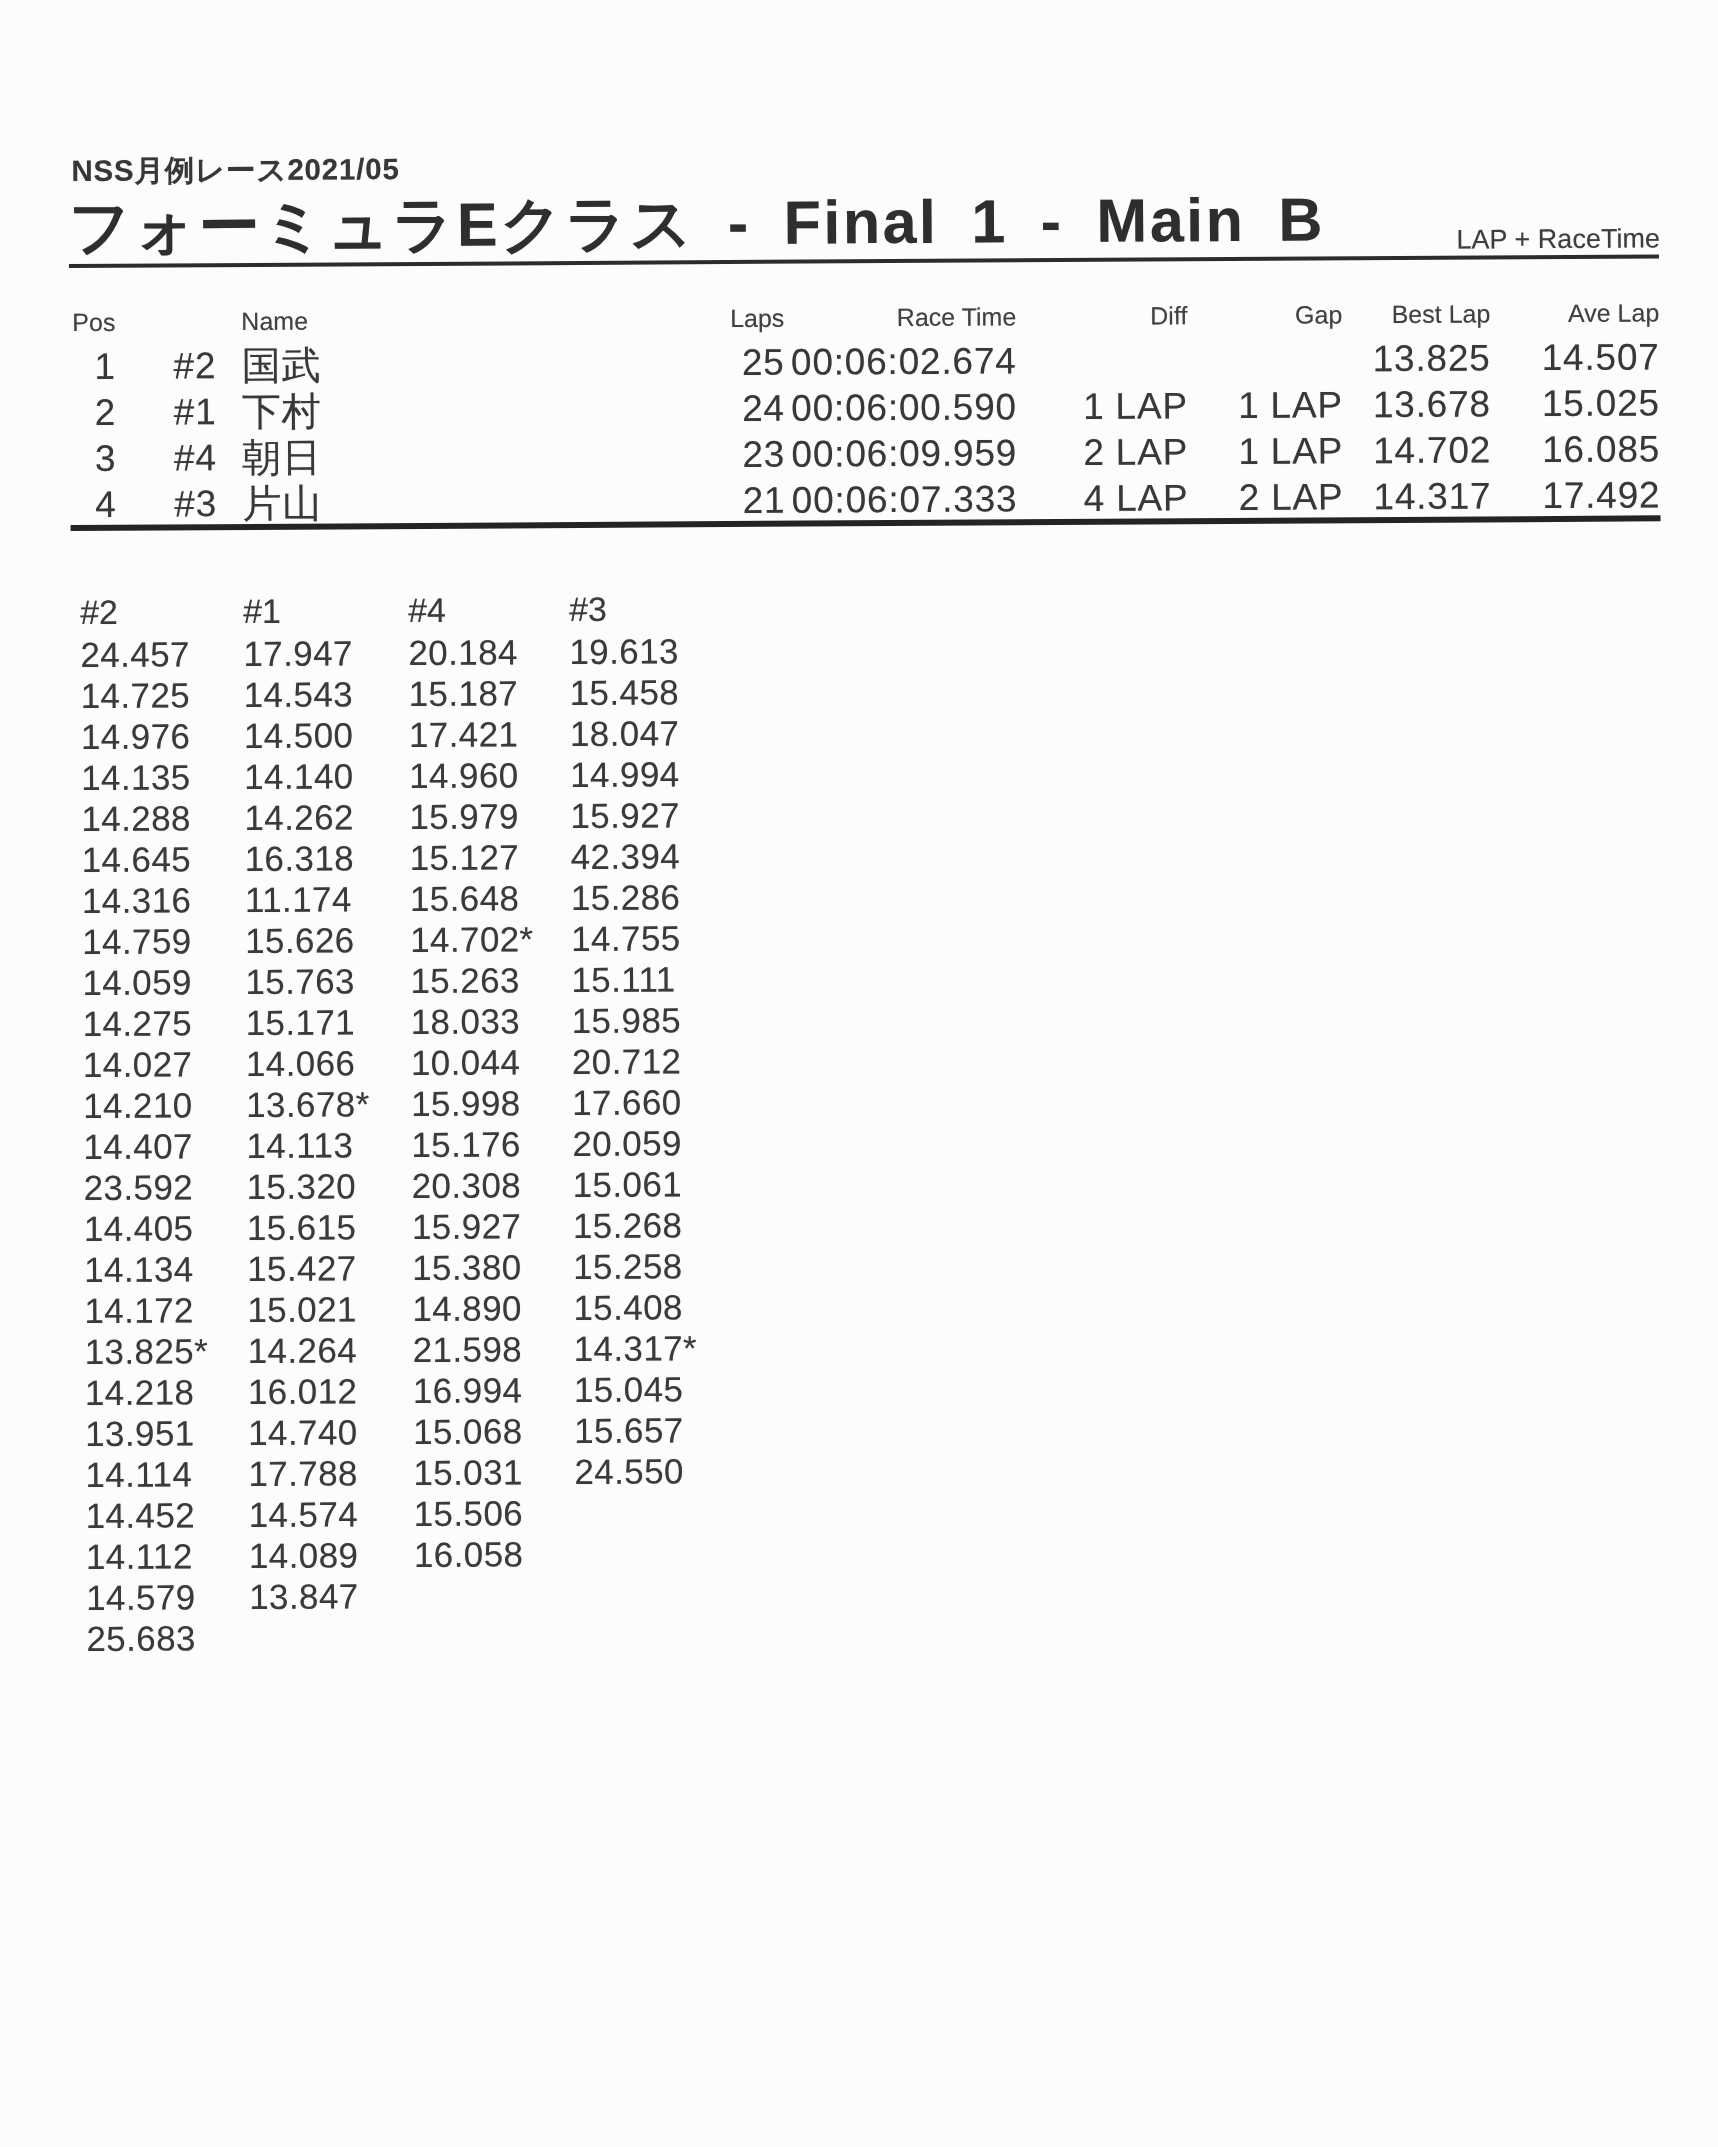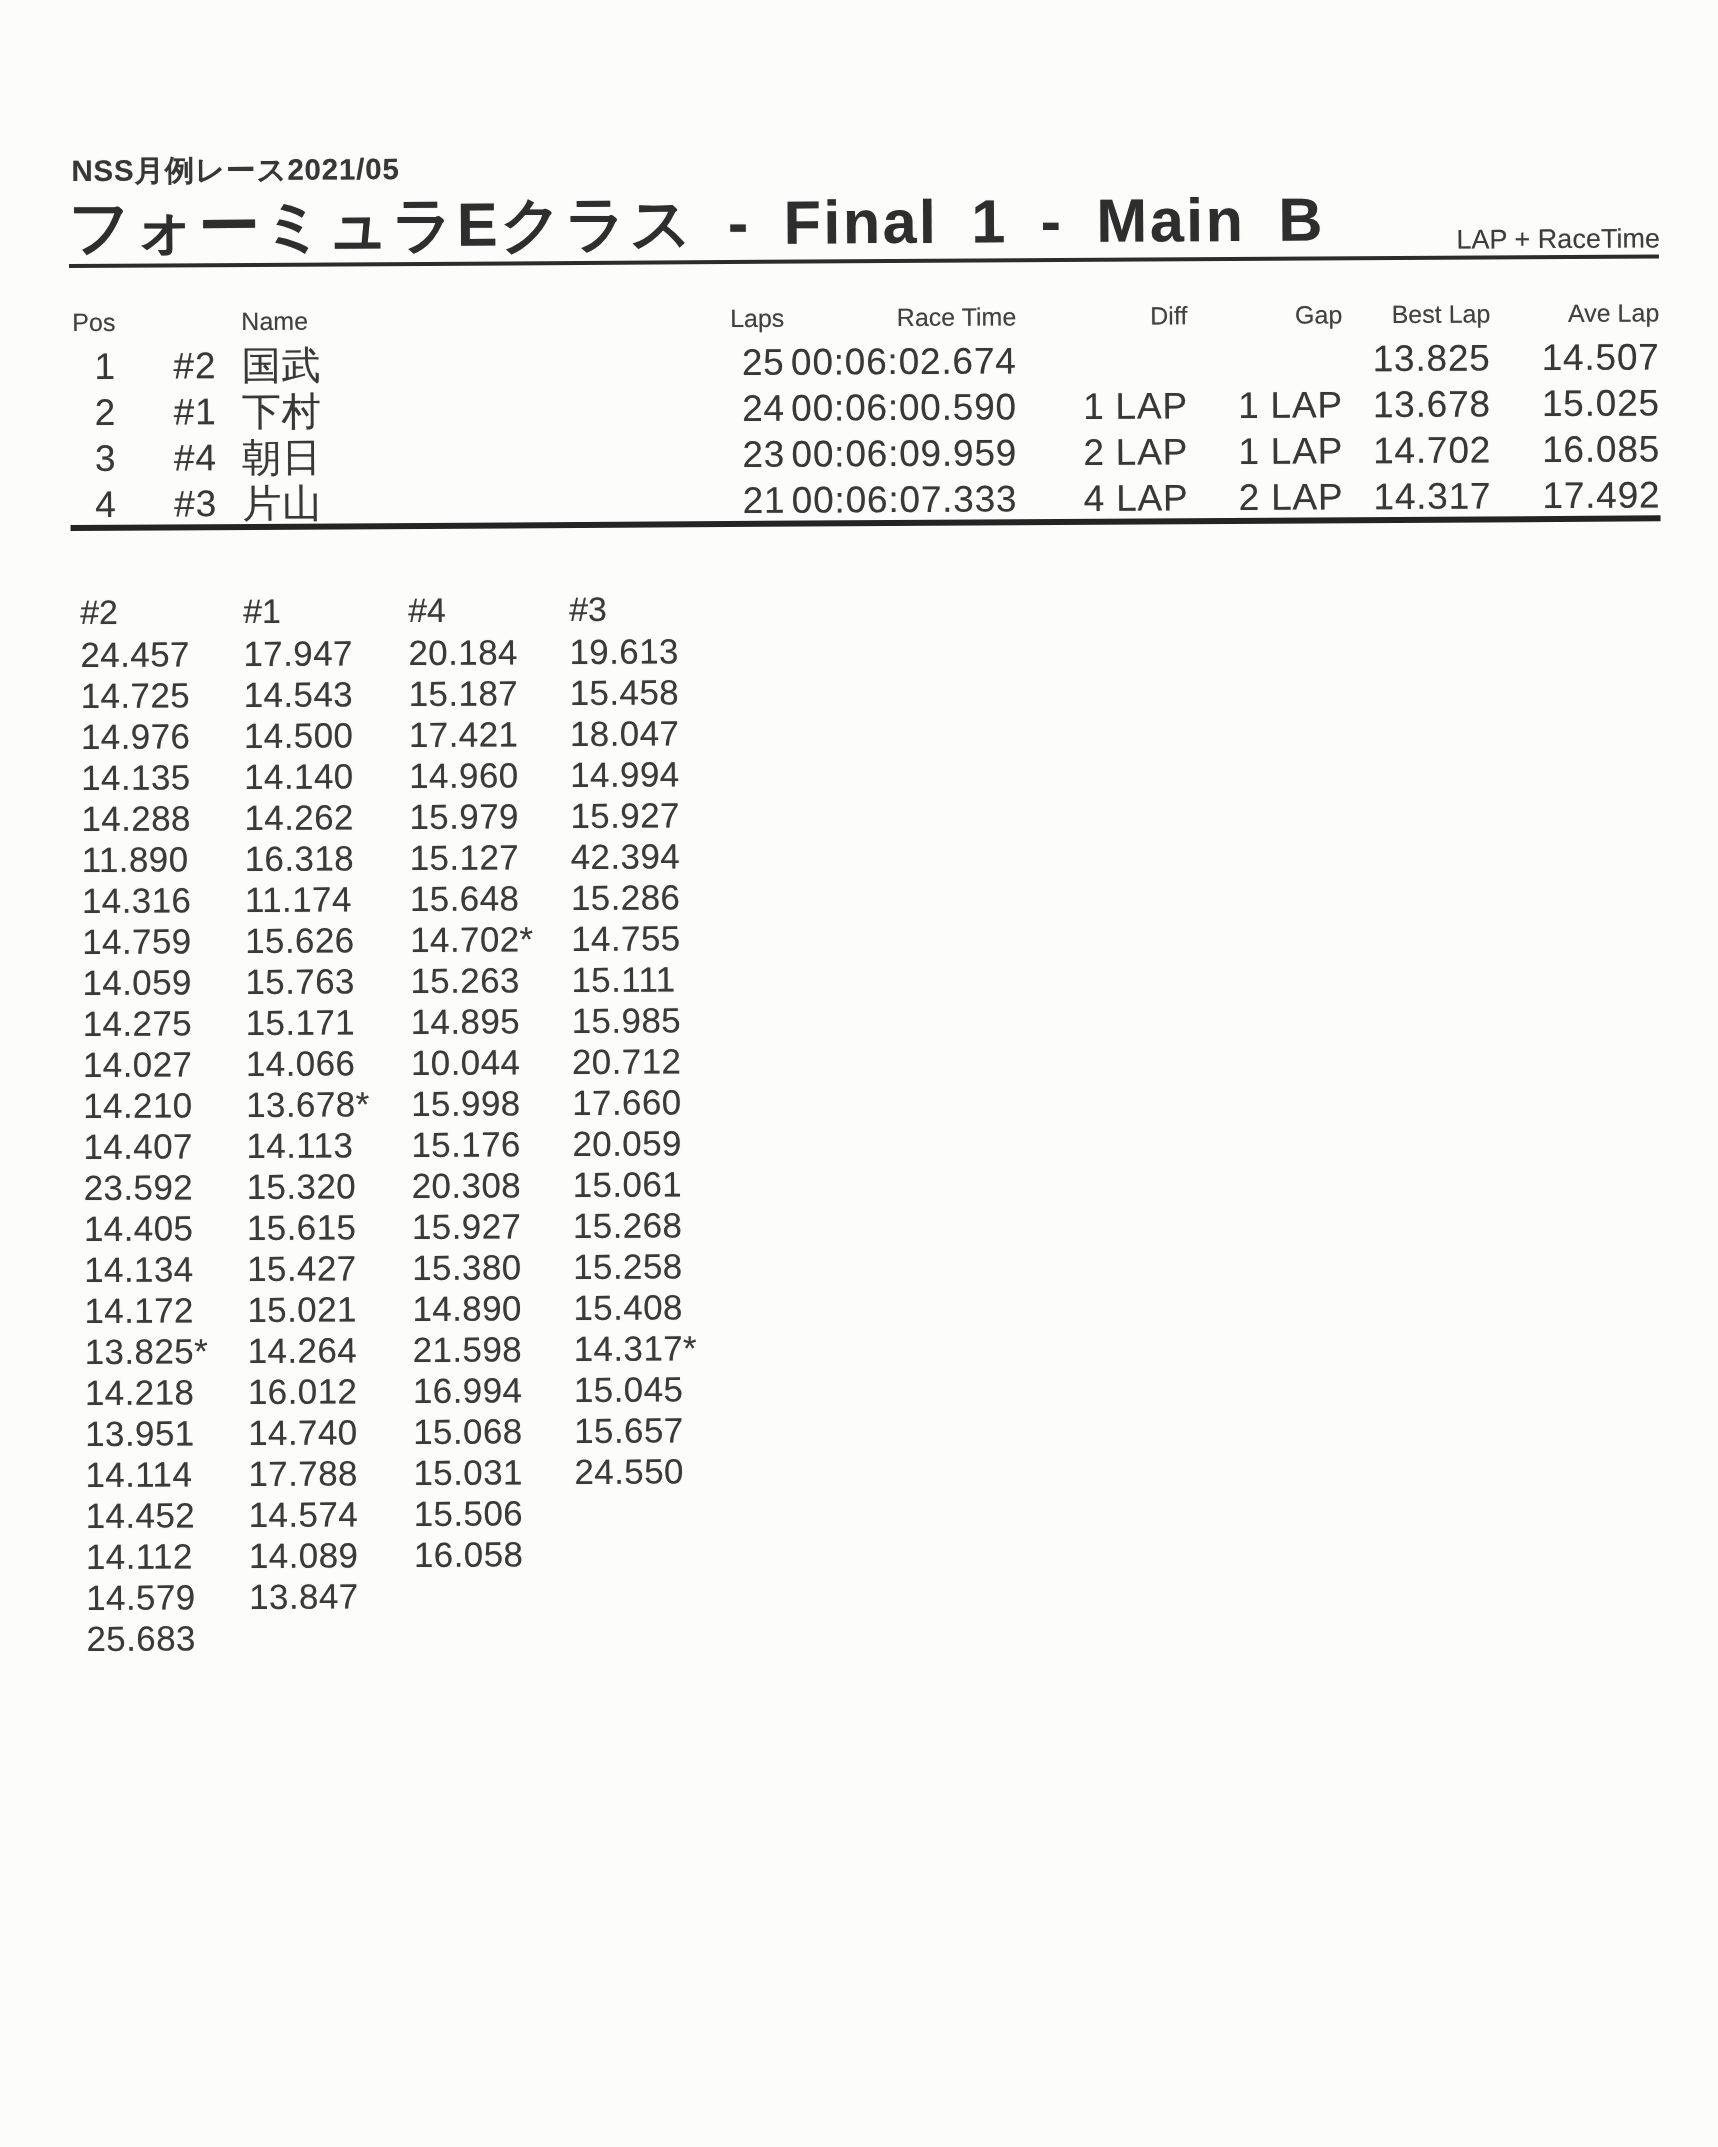--- a/index.html
+++ b/index.html
@@ -148,21 +148,21 @@
   <div class="lapgrid txt">
     <div class="lapcol c0">
       <div class="lch">#2</div>
       <div>
 
       <div class="lv">24.457</div>
           <div class="lv">14.725</div>
           <div class="lv">14.976</div>
           <div class="lv">14.135</div>
           <div class="lv">14.288</div>
-          <div class="lv">11.890</div>
+          <div class="lv">14.645</div>
           <div class="lv">14.316</div>
           <div class="lv">14.759</div>
           <div class="lv">14.059</div>
           <div class="lv">14.275</div>
           <div class="lv">14.027</div>
           <div class="lv">14.210</div>
           <div class="lv">14.407</div>
           <div class="lv">23.592</div>
           <div class="lv">14.405</div>
           <div class="lv">14.134</div>
@@ -213,21 +213,21 @@
 
       <div class="lv">20.184</div>
           <div class="lv">15.187</div>
           <div class="lv">17.421</div>
           <div class="lv">14.960</div>
           <div class="lv">15.979</div>
           <div class="lv">15.127</div>
           <div class="lv">15.648</div>
           <div class="lv">14.702*</div>
           <div class="lv">15.263</div>
-          <div class="lv">14.895</div>
+          <div class="lv">18.033</div>
           <div class="lv">10.044</div>
           <div class="lv">15.998</div>
           <div class="lv">15.176</div>
           <div class="lv">20.308</div>
           <div class="lv">15.927</div>
           <div class="lv">15.380</div>
           <div class="lv">14.890</div>
           <div class="lv">21.598</div>
           <div class="lv">16.994</div>
           <div class="lv">15.068</div>

